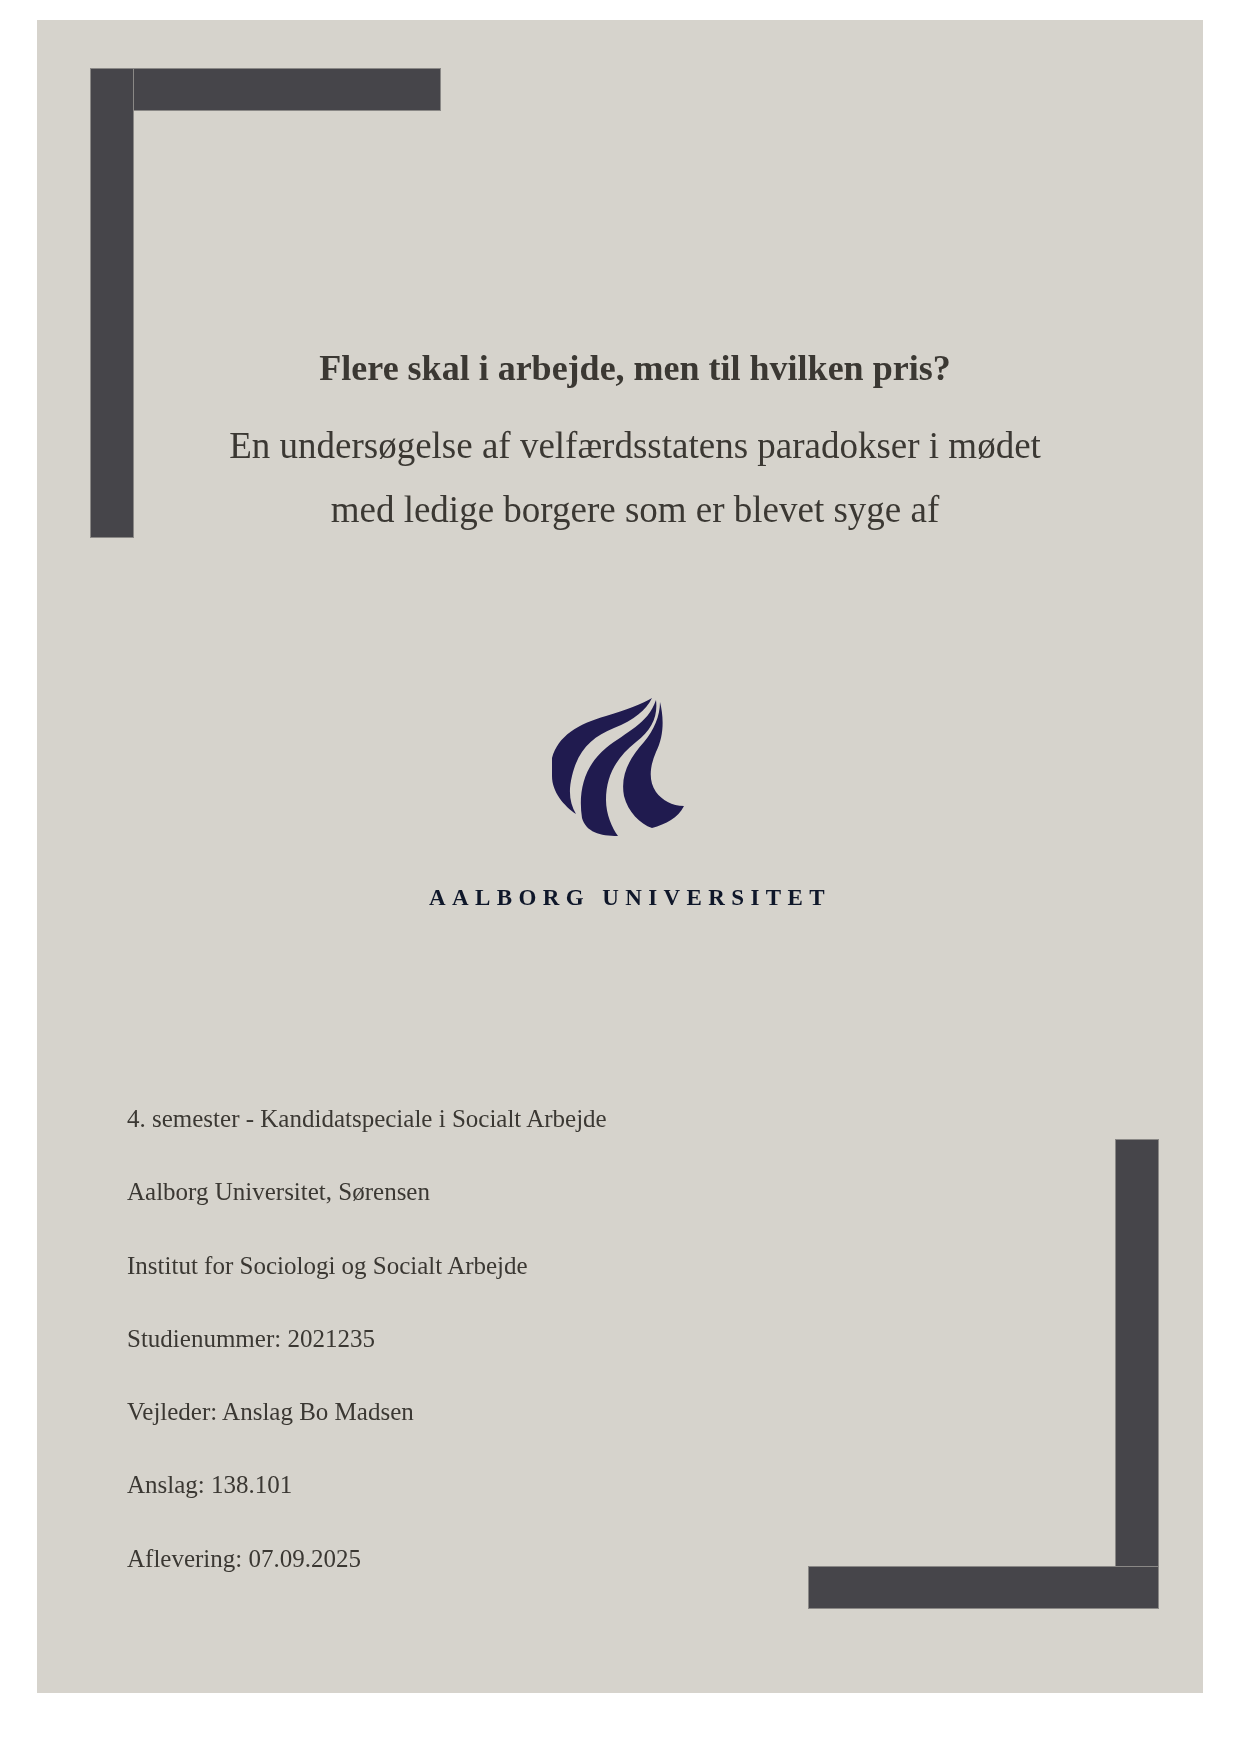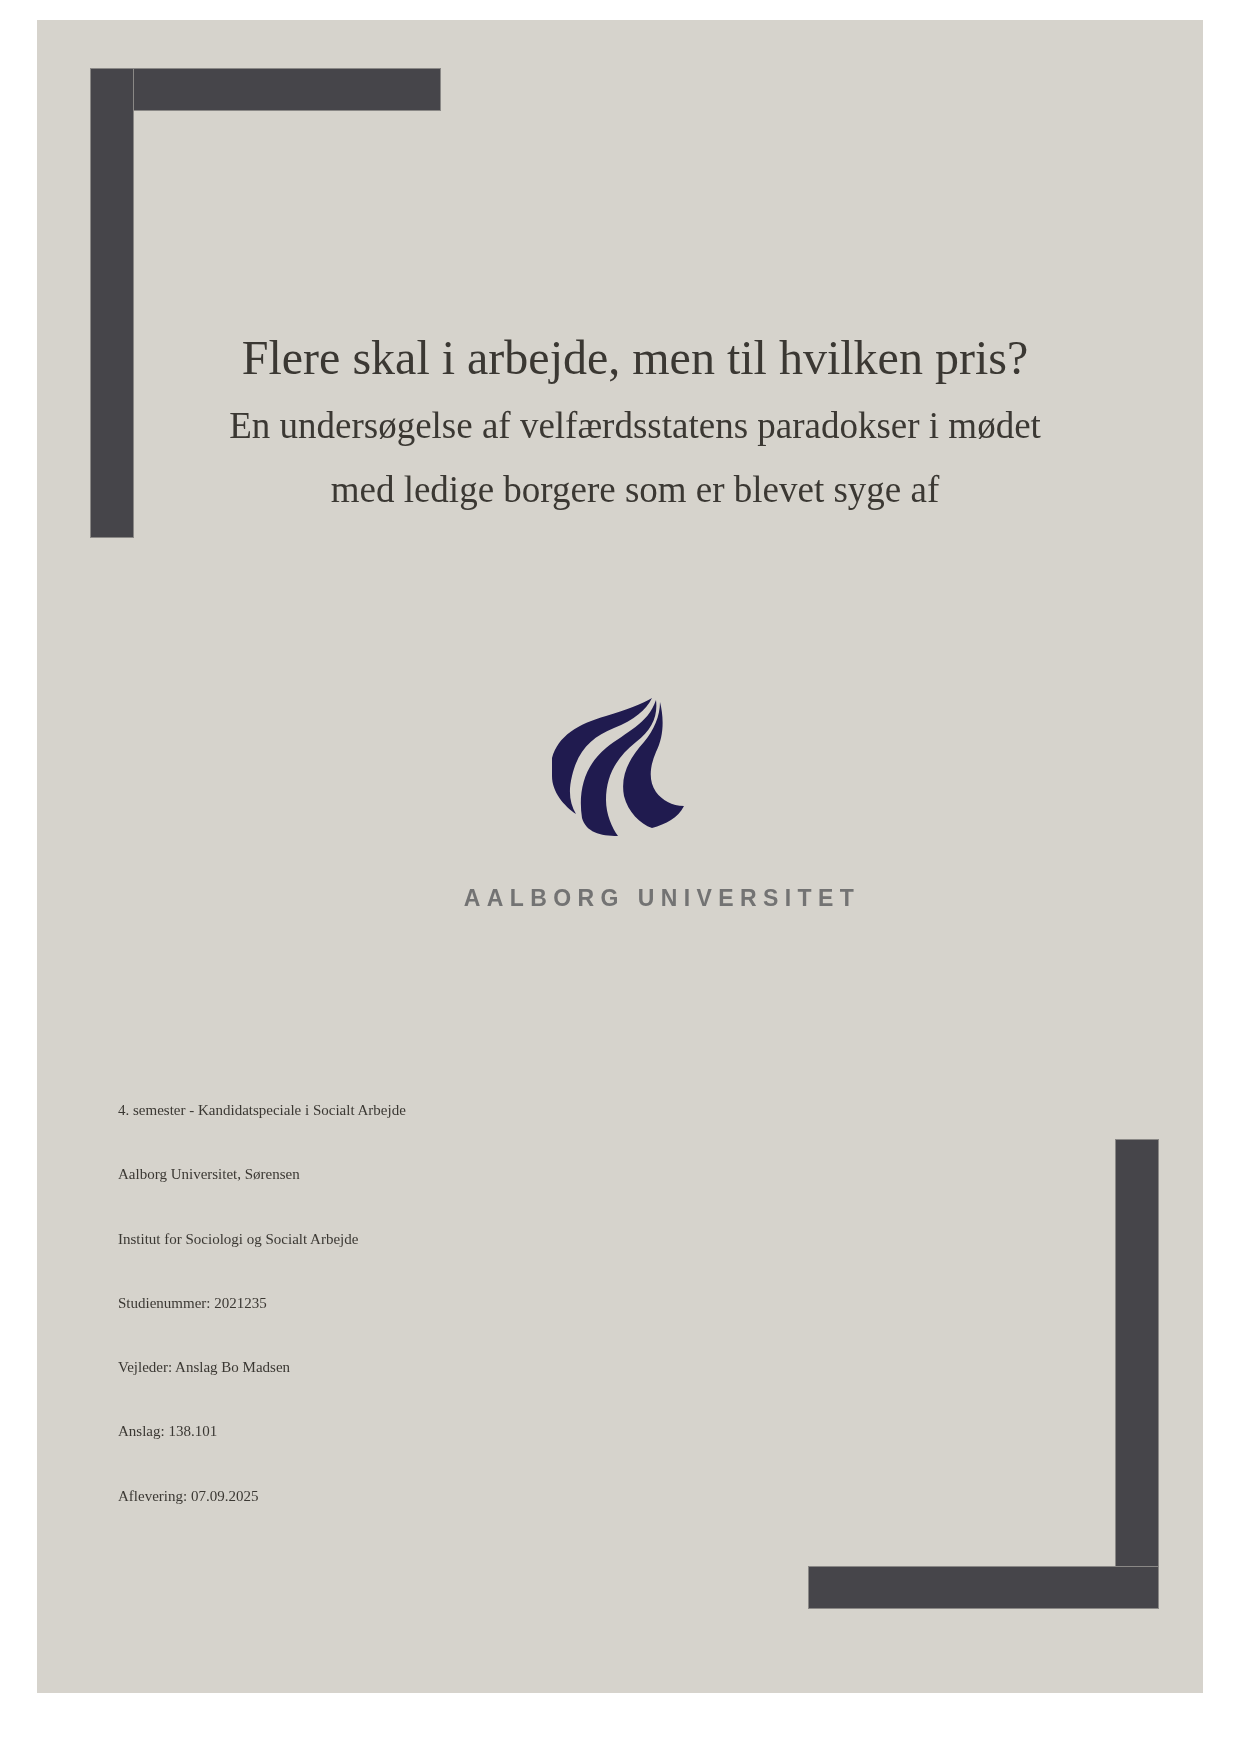--- a/index.html
+++ b/index.html
@@ -16,38 +16,38 @@
     .tl-h { left: 90px; top: 68px; width: 351px; height: 43px; }
     .tl-v { left: 90px; top: 68px; width: 44px; height: 470px; }
     
     .br-v { left: 1115px; top: 1139px; width: 44px; height: 470px; }
     .br-h { left: 808px; top: 1566px; width: 351px; height: 43px; }
 
     .title-block {
       position: absolute; left: 160px; width: 950px; top: 322px; text-align: center; color: #3b3833;
     }
     .title {
-      font-family: "Liberation Serif", serif; font-weight: normal; font-size: 48px; line-height: 60px; margin: 6px;
+      font-family: "Liberation Serif", serif; font-weight: bold; font-size: 36px; line-height: 60px; margin: 16px;
     }
     .subtitle-line {
       font-family: "Liberation Serif", serif; font-size: 37px; line-height: 64px; margin: 0;
     }
     .logo {
       position: absolute; left: 548px; top: 696px; width: 140px; height: 144px;
     }
     .wordmark {
       position: absolute; left: 420px; top: 885px; width: 420px; text-align: center;
-      font-family: Liberation Sans, sans-serif; font-weight: bold; font-size: 23px; letter-spacing: 6.4px;
-      color: #737373; white-space: nowrap; margin-left: 32px;
+      font-family: Liberation Serif, serif; font-weight: bold; font-size: 23px; letter-spacing: 6.4px;
+      color: #0f172a; white-space: nowrap;
     }
     .info {
       position: absolute; left: 118px; top: 1078px; color: #3b3833;
     }
     .info-line {
-      font-family: "Liberation Serif", serif; font-size: 15px; line-height: 64.3px; margin: 0; white-space: nowrap;
+      font-family: "Liberation Serif", serif; font-size: 25px; line-height: 64.3px; margin: 9px; white-space: nowrap;
     }
   </style>
 </head>
 <body>
 
 <div class="panel"></div>
 
 <div class="bar tl-h"></div>
 <div class="bar tl-v"></div>
 <div class="bar br-v"></div>

